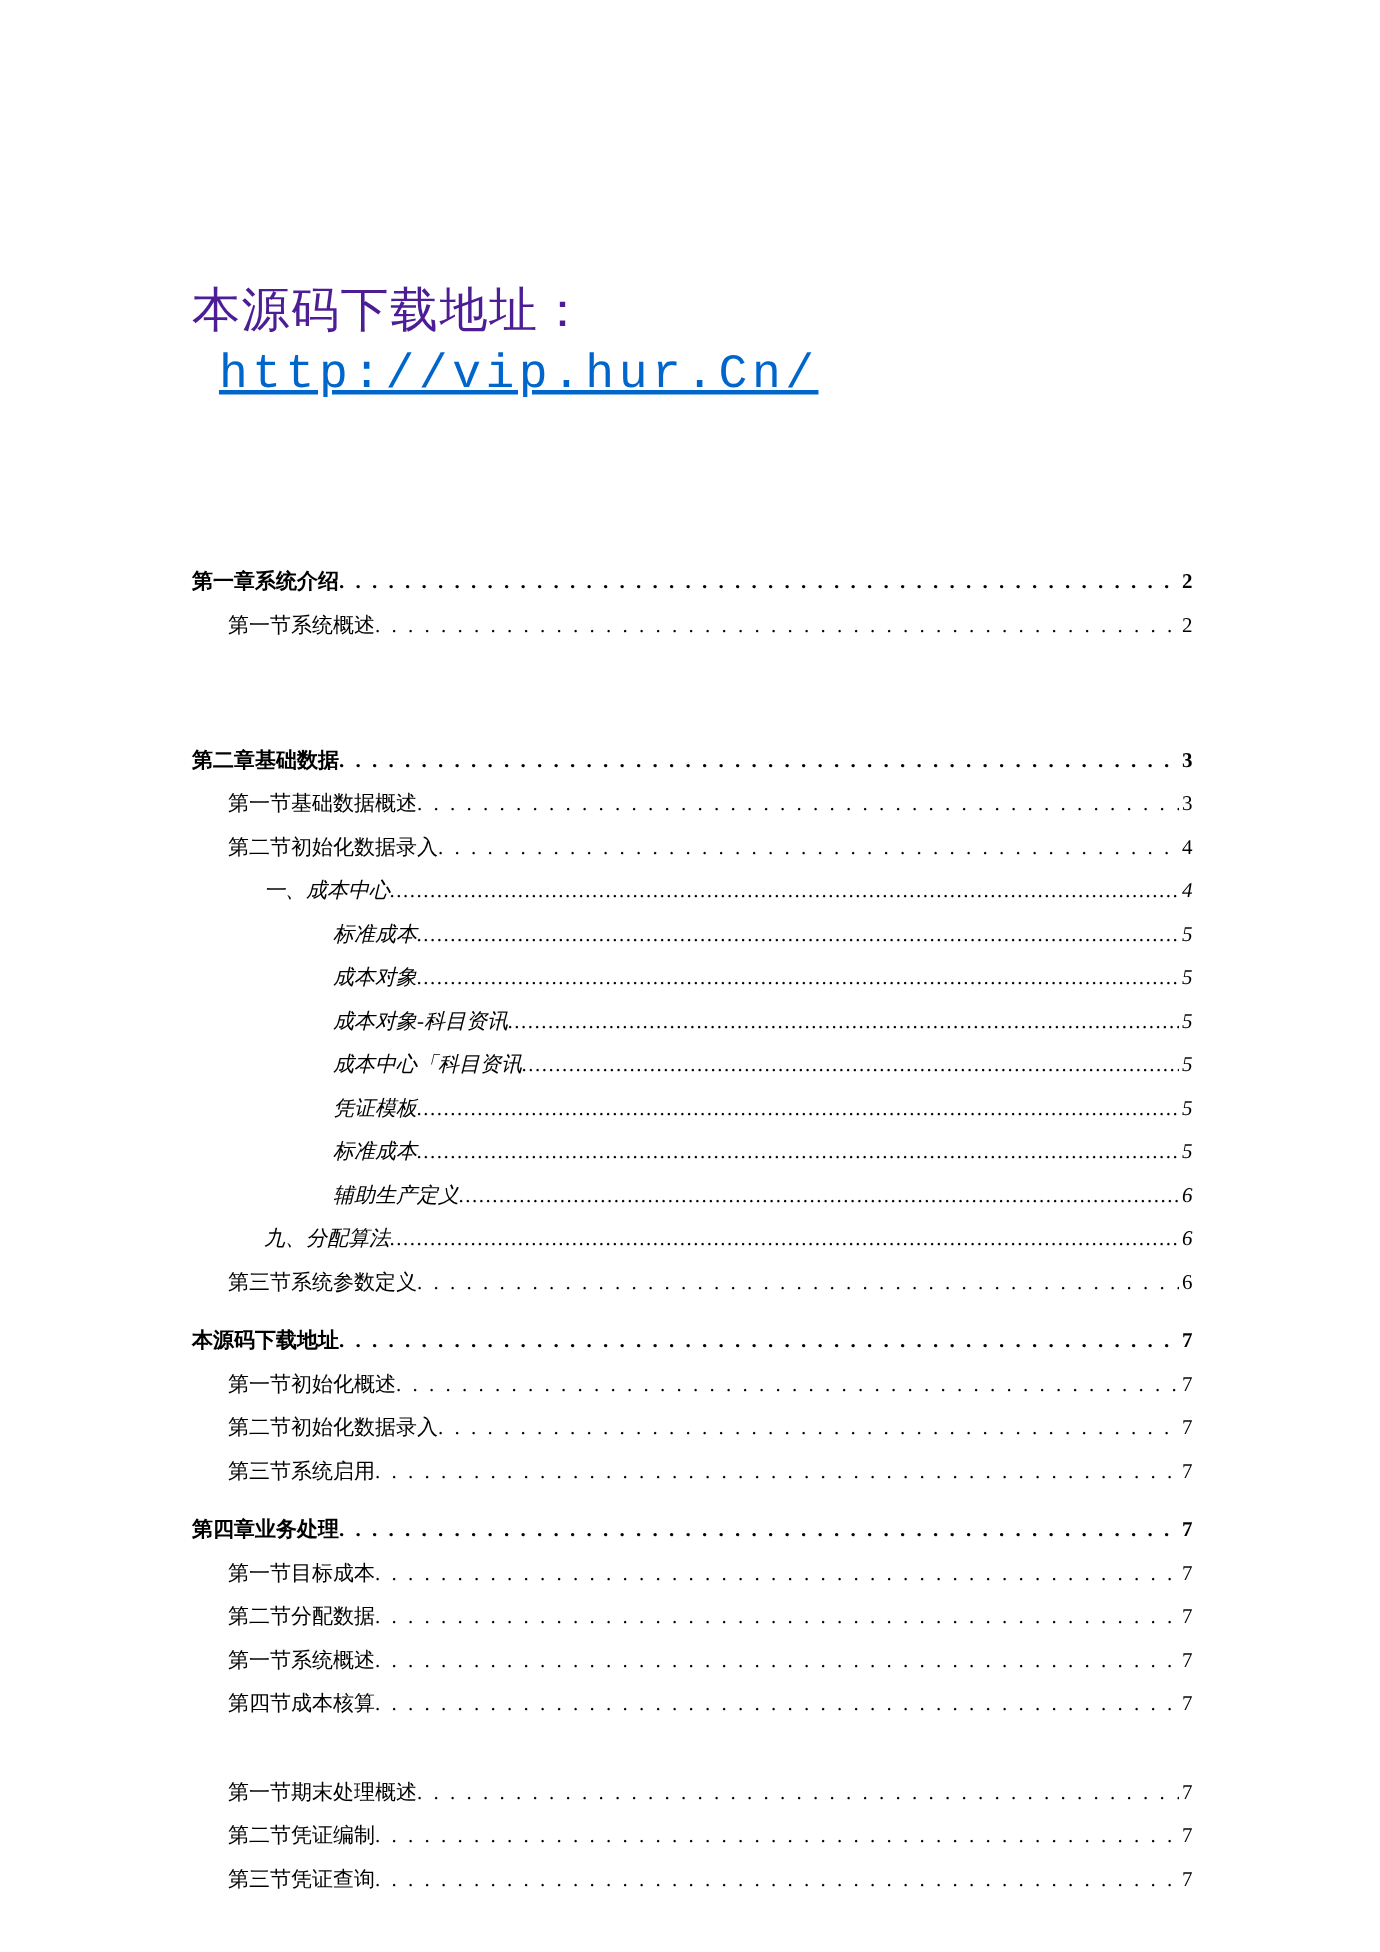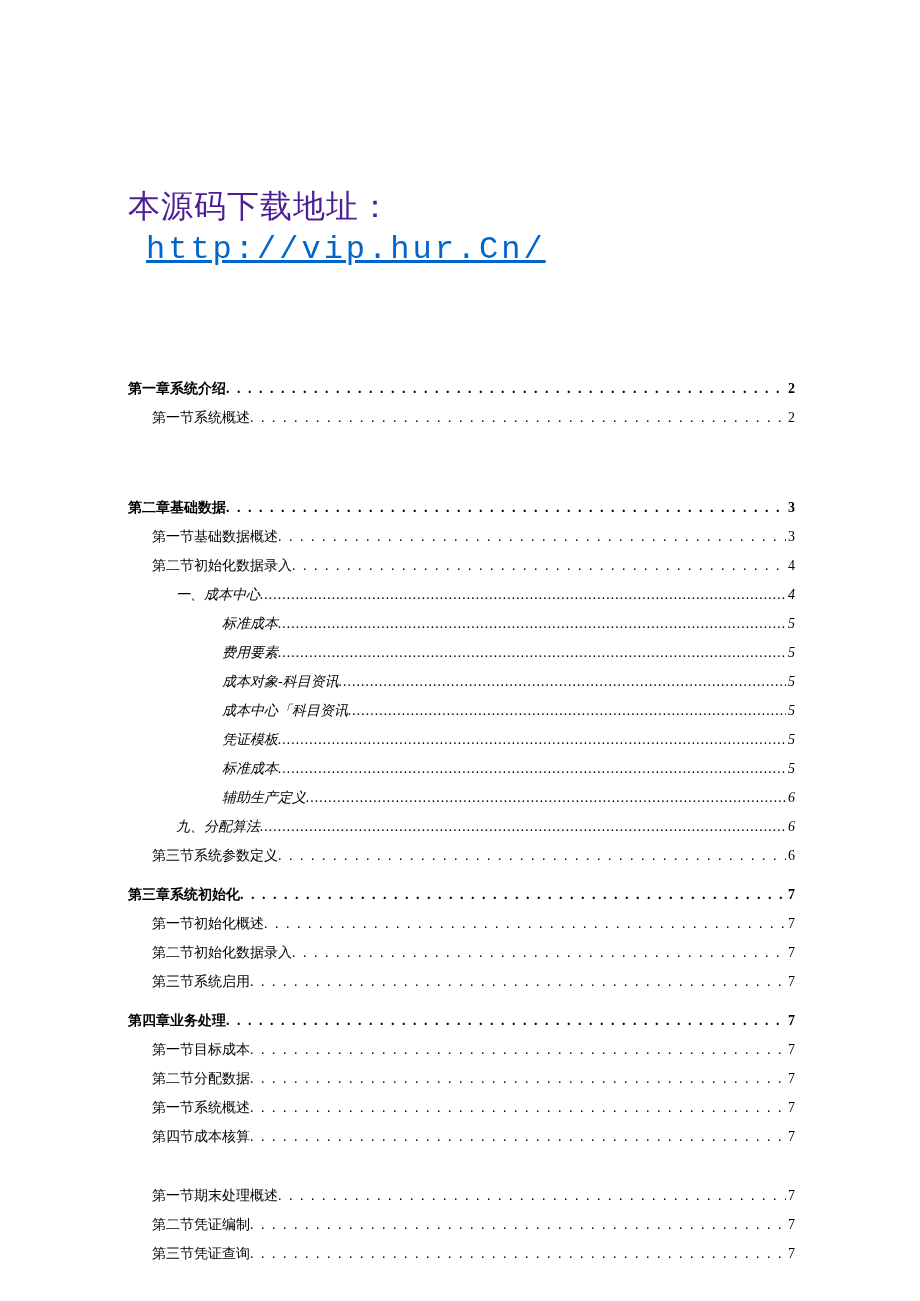--- a/index.html
+++ b/index.html
@@ -122,21 +122,21 @@
         <span class="toc-label">一、成本中心</span>
         <span class="toc-dots2"></span>
         <span class="toc-page">4</span>
       </div>
       <div class="toc-entry lvl-4">
         <span class="toc-label">标准成本</span>
         <span class="toc-dots2"></span>
         <span class="toc-page">5</span>
       </div>
       <div class="toc-entry lvl-4">
-        <span class="toc-label">费用要素</span>
+        <span class="toc-label">成本对象</span>
         <span class="toc-dots2"></span>
         <span class="toc-page">5</span>
       </div>
       <div class="toc-entry lvl-4">
         <span class="toc-label">成本对象-科目资讯</span>
         <span class="toc-dots2"></span>
         <span class="toc-page">5</span>
       </div>
       <div class="toc-entry lvl-4">
         <span class="toc-label">成本中心「科目资讯</span>
@@ -162,21 +162,21 @@
         <span class="toc-label">九、分配算法</span>
         <span class="toc-dots2"></span>
         <span class="toc-page">6</span>
       </div>
       <div class="toc-entry lvl-2">
         <span class="toc-label">第三节系统参数定义</span>
         <span class="toc-dots"></span>
         <span class="toc-page">6</span>
       </div>
       <div class="toc-entry lvl-1 gap-before">
-        <span class="toc-label">第三章系统初始化</span>
+        <span class="toc-label">本源码下载地址</span>
         <span class="toc-dots"></span>
         <span class="toc-page">7</span>
       </div>
       <div class="toc-entry lvl-2">
         <span class="toc-label">第一节初始化概述</span>
         <span class="toc-dots"></span>
         <span class="toc-page">7</span>
       </div>
       <div class="toc-entry lvl-2">
         <span class="toc-label">第二节初始化数据录入</span>

